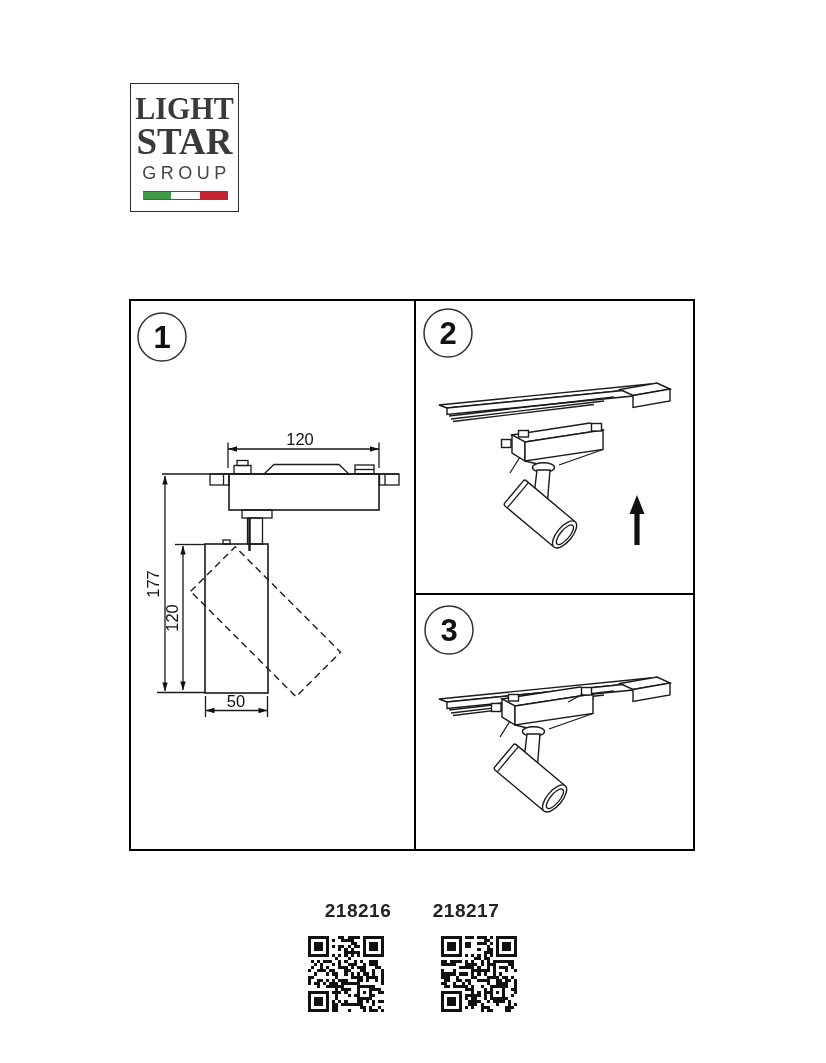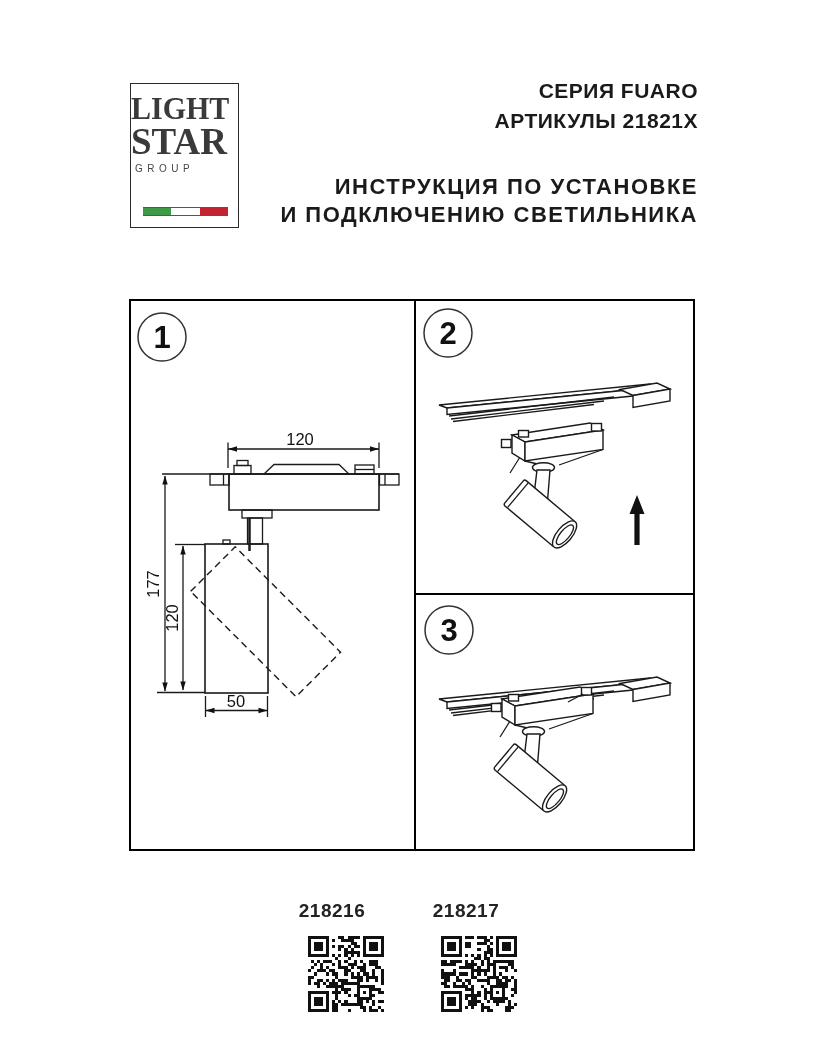--- a/index.html
+++ b/index.html
@@ -1,24 +1,24 @@
 <!DOCTYPE html>
 <html><head>
 <meta charset="utf-8">
 <style>
   html,body{margin:0;padding:0;background:#e8e8e8;}
   .page{position:relative;width:826px;height:1063px;margin:0 auto;background:#ffffff;
         font-family:"Liberation Sans",sans-serif;color:#1a1a1a;overflow:hidden;}
   
-  .logo-box{position:absolute;left:130px;top:83px;width:109px;height:145px;
-            border:1.5px solid #2b2b2d;box-sizing:border-box;text-align:left;
+  .logo-box{position:absolute;left:130px;top:83px;width:109px;height:129px;
+            border:1.5px solid #2b2b2d;box-sizing:border-box;text-align:center;
             font-family:"Liberation Serif",serif;color:#3a3a3c;}
   .logo-word1{margin-top:9px;font-size:30px;font-weight:bold;line-height:30px;letter-spacing:0px;transform:scaleY(1.08);}
   .logo-word2{font-size:37px;font-weight:bold;line-height:36px;transform:scaleY(1.05);}
-  .logo-word3{font-family:"Liberation Sans",sans-serif;font-size:10px;font-weight:400;
+  .logo-word3{font-family:"Liberation Sans",sans-serif;font-size:18px;font-weight:400;
               letter-spacing:4.5px;margin-top:4px;margin-left:4px;color:#46464a;}
   .logo-flag{position:absolute;left:12px;bottom:11px;width:85px;height:7px;
              border-top:1.2px solid #55555a;border-bottom:1.2px solid #55555a;display:flex;}
   .logo-flag span{flex:1;height:100%;}
   
   .hdr{position:absolute;right:128px;top:76px;text-align:right;}
   .hdr-top{font-size:21px;font-weight:bold;line-height:30px;letter-spacing:0.5px;}
   .hdr-instr{margin-top:37px;font-size:22px;font-weight:bold;line-height:28px;letter-spacing:1.5px;}
   
   .frame{position:absolute;left:129px;top:299px;width:566px;height:552px;
@@ -32,21 +32,21 @@
   svg{display:block;}
   svg text{font-family:"Liberation Sans",sans-serif;fill:#111;}
   .stepnum{font-size:31px;font-weight:bold;}
   .dim{font-size:16.5px;}
   .ln{stroke:#1a1a1a;stroke-width:1.3;fill:none;}
   .ln2{stroke:#1a1a1a;stroke-width:1.6;fill:none;}
   .lnw{stroke:#1a1a1a;stroke-width:1.4;fill:#ffffff;}
   .ah{fill:#111;stroke:none;}
   
   .art{position:absolute;font-size:19px;font-weight:bold;letter-spacing:0.5px;text-align:center;color:#232326;}
-  .art1{left:292px;top:900px;width:80px;}
+  .art1{left:318px;top:900px;width:80px;}
   .art2{left:426px;top:900px;width:80px;}
   .qr{position:absolute;width:76px;height:76px;}
   .qr1{left:308px;top:936px;}
   .qr2{left:441px;top:936px;}
 </style>
 </head>
 <body>
 
 <div class="page">
 
@@ -87,30 +87,20 @@
     <div class="logo-word1">LIGHT</div>
     <div class="logo-word2">STAR</div>
     <div class="logo-word3">GROUP</div>
     <div class="logo-flag">
       <span style="background-color: rgb(62, 154, 71);"></span>
       <span style="background-color: rgb(255, 255, 255);"></span>
       <span style="background-color: rgb(195, 35, 47);"></span>
     </div>
   </div>
 
-  <div class="hdr">
-    <div class="hdr-top">
-      <div>СЕРИЯ FUARO</div>
-      <div>АРТИКУЛЫ 21821X</div>
-    </div>
-    <div class="hdr-instr">
-      <div>ИНСТРУКЦИЯ ПО УСТАНОВКЕ</div>
-      <div>И ПОДКЛЮЧЕНИЮ СВЕТИЛЬНИКА</div>
-    </div>
-  </div>
 
   <div class="frame">
     <div class="div-v"></div>
     <div class="div-h"></div>
 
     <svg class="panel p1" width="283" height="548" viewBox="0 0 283 548">
       <circle cx="31" cy="36" r="24" fill="none" stroke="#333" stroke-width="1.5"></circle>
       <text class="stepnum" x="31" y="47" text-anchor="middle">1</text>
 
       <line class="ln" x1="97" y1="141.5" x2="97" y2="167"></line>

